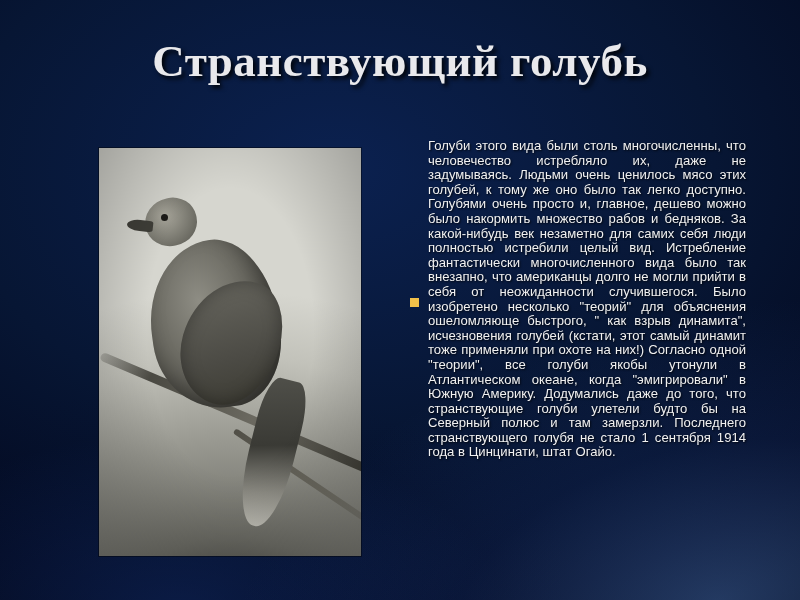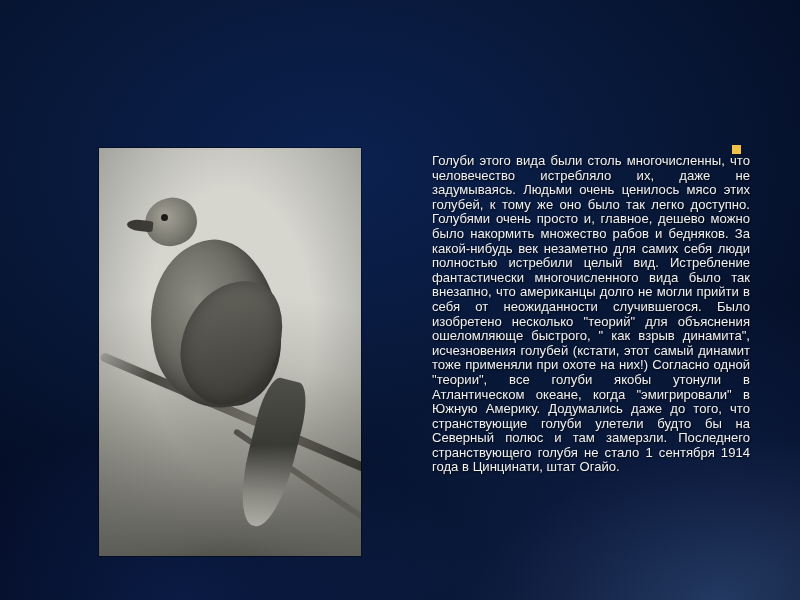--- a/index.html
+++ b/index.html
@@ -160,22 +160,21 @@
     inset: 0;
     background: radial-gradient(ellipse at 50% 45%, rgba(0,0,0,0) 45%, rgba(0,0,0,0.28) 100%);
   }
 
   .body-block {
     position: absolute;
     left: 410px;
     top: 139px;
     width: 340px;
     display: flex;
-    align-items: flex-end;
-    flex-direction: column;
+    align-items: center;
   }
   .bullet {
     width: 9px;
     height: 9px;
     background: #f2c14a;
     margin-top: 6px;
     margin-right: 9px;
     flex: 0 0 auto;
   }
   .body-text {
@@ -187,20 +186,21 @@
     width: 318px;
   }
 </style>
 </head>
 <body>
 
 <div class="slide">
   <div class="sweep2"></div>
   <div class="sweep"></div>
 
+  <div class="title">Странствующий голубь</div>
 
   <div class="photo-wrap">
     <div class="photo">
       <div class="branch"></div>
       <div class="branch2"></div>
       <div class="bird-tail"></div>
       <div class="bird-body"></div>
       <div class="bird-wing"></div>
       <div class="bird-head"></div>
       <div class="bird-beak"></div>

